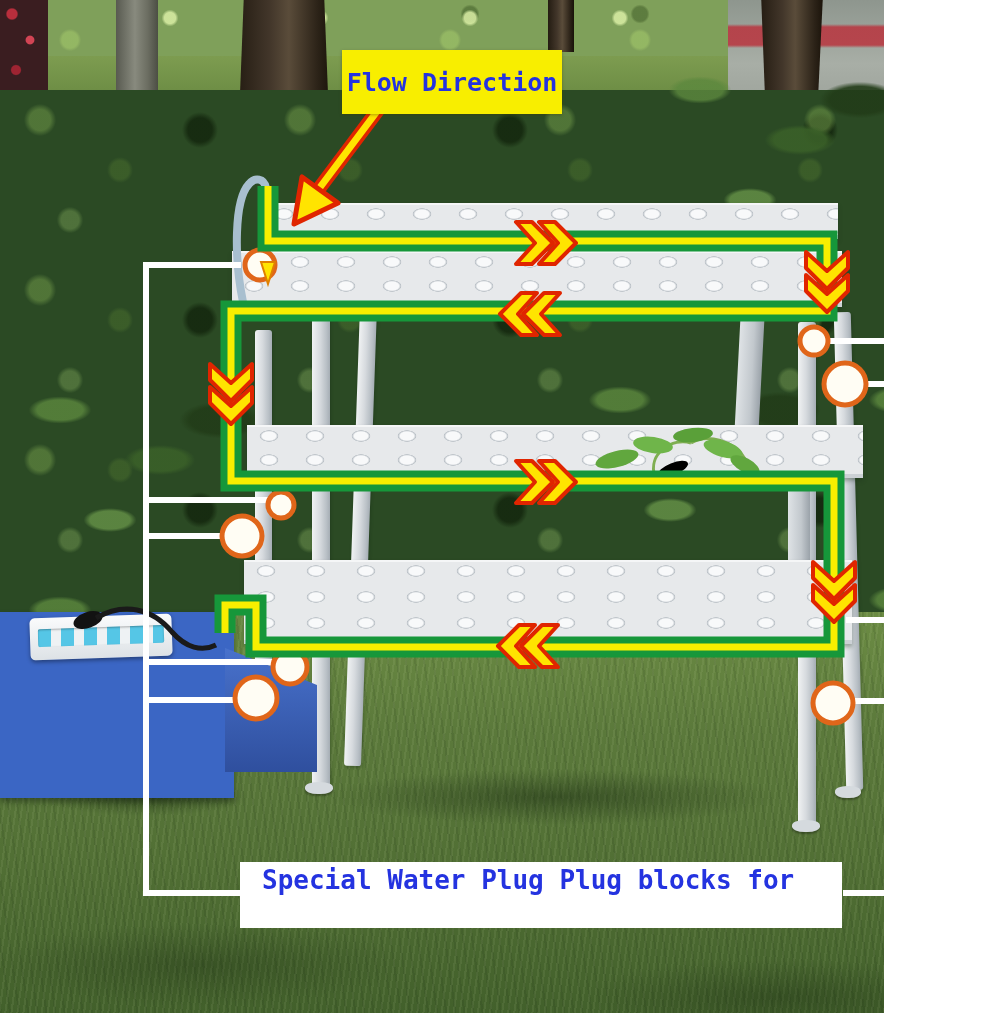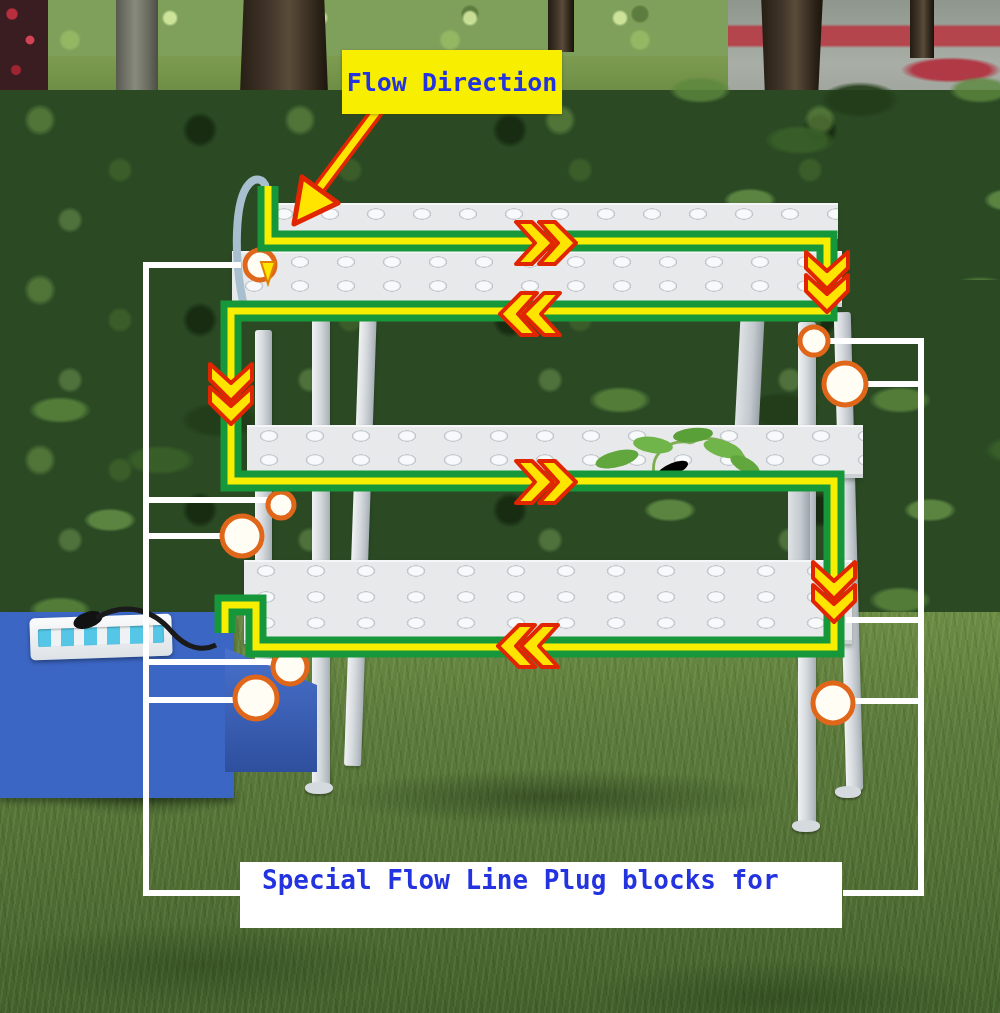--- a/index.html
+++ b/index.html
@@ -1,16 +1,16 @@
 <!DOCTYPE html>
 <html><head>
 <meta charset="utf-8">
 <style>
   html,body{margin:0;padding:0;background:#ffffff}
-  .stage{position:relative;width:1000px;height:1013px;overflow:hidden;
+  .stage{position:relative;width:884px;height:1013px;overflow:hidden;
          background:#737373;font-family:"DejaVu Sans",sans-serif}
   .abs{position:absolute}
 
   
   .hedge{background-color:#7fa05a;background-image:
     radial-gradient(circle 14px at 20px 18px,rgba(218,238,165,.85) 0 40%,transparent 60%),
     radial-gradient(circle 18px at 70px 40px,rgba(150,185,100,.9) 0 45%,transparent 62%),
     radial-gradient(circle 16px at 130px 14px,rgba(90,120,60,.9) 0 45%,transparent 60%);
     background-size:150px 60px,190px 64px,170px 58px}
   .lawnstrip{background:linear-gradient(180deg,#7d9c50 0,#6f8f46 60%,#5f7d3c 100%)}
@@ -209,16 +209,16 @@
     <g id="pointer">
         <line x1="378" y1="110" x2="318" y2="190" stroke="#e02500" stroke-width="14" stroke-linecap="round"></line>
         <line x1="378" y1="110" x2="318" y2="190" stroke="#ffe400" stroke-width="7" stroke-linecap="round"></line>
         <polygon points="294,224 338,203 302,177" fill="#ffe400" stroke="#e02500" stroke-width="5" stroke-linejoin="round"></polygon>
         <polygon points="261,262 275,262 268,284" fill="#ffe400" stroke="#e08000" stroke-width="2"></polygon>
       </g>
   </svg>
 
   <div class="abs anno-text flow-label">Flow Direction</div>
   <div class="abs anno-text caption">
-    <div>Special Flow Line Plug blocks for</div>
+    <div>Special Water Plug Plug blocks for</div>
   </div>
 
 </div>
 
 </body></html>

